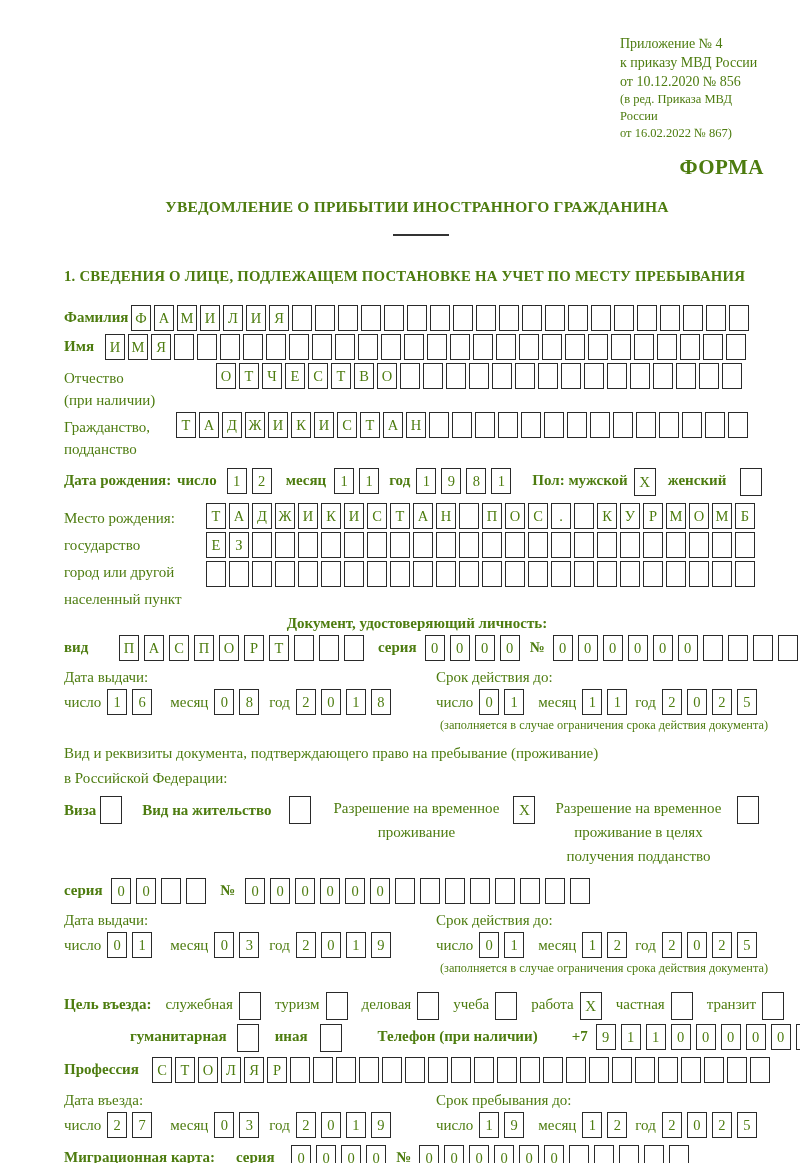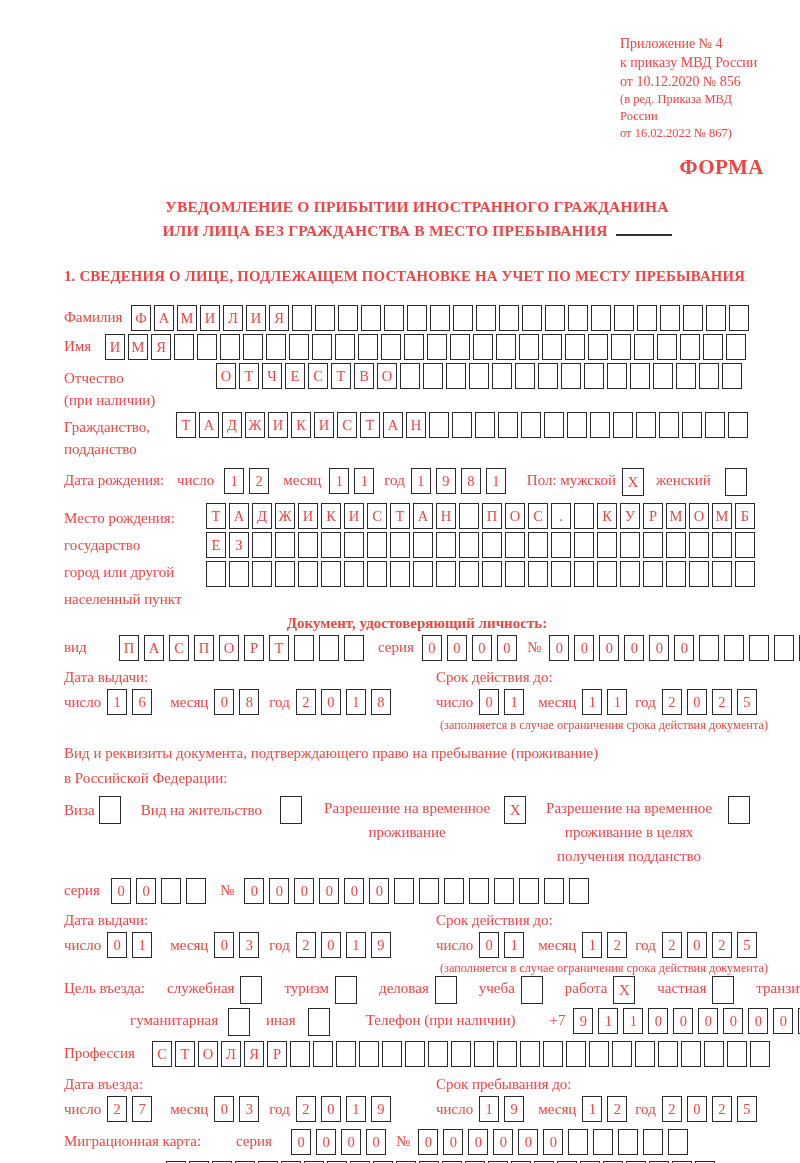--- a/index.html
+++ b/index.html
@@ -2,38 +2,38 @@
 <html lang="ru"><head>
 <meta charset="utf-8">
 <style>
   * { margin: 0; padding: 0; box-sizing: border-box; }
   html, body { background: #e9e9e9; }
   .page {
     position: relative;
     width: 800px; height: 1163px;
     margin: 0 auto;
     background: #ffffff;
-    color: #ef4444;
+    color: #4d7c0f;
     font-family: "Liberation Serif", "DejaVu Serif", serif;
     font-size: 15px;
     padding: 34px 30px 16px 64px;
     overflow: hidden;
   }
   
   .appendix { margin-left: 556px; line-height: 19px; font-size: 14px; }
   .appendix .rev { font-size: 12.5px; line-height: 17px; }
   .appendix .rev:first-of-type { margin-top: 4px; }
   .forma { text-align: right; padding-right: 6px; font-weight: bold; font-size: 21px; margin-top: 13px; letter-spacing: .5px; }
   
   .title { text-align: center; font-weight: bold; font-size: 15.5px; line-height: 24px; margin-top: 15px; letter-spacing: .2px; }
   .t-underline { display: inline-block; width: 56px; border-bottom: 2.5px solid #333; margin-left: 8px; vertical-align: baseline; }
   .sec-heading { font-weight: bold; font-size: 14.8px; margin-top: 25px; letter-spacing: .2px; }
   
   .frow { display: flex; align-items: flex-start; }
-  .lbl { flex: none; padding-top: 4px; }
+  .lbl { flex: none; padding-top: 4px; font-weight: bold; }
   .lbl2 { flex: none; line-height: 22px; padding-top: 4px; }
   .boxes { display: inline-flex; gap: 3px; flex: none; }
   .boxes.sp { gap: 5px; }
   .box {
     width: 20px; height: 26px; flex: none;
     border: 1.6px solid #2a2a2a;
     display: inline-flex; align-items: center; justify-content: center;
     font-size: 14.5px; background: #fff;
   }
   .cb {
@@ -73,21 +73,21 @@
     <div>от 10.12.2020 № 856</div>
     <div class="rev">(в ред. Приказа МВД России</div>
     <div class="rev">от 16.02.2022 № 867)</div>
   </div>
 
   <div class="forma">ФОРМА</div>
 
   <div class="title">
     <div>УВЕДОМЛЕНИЕ О ПРИБЫТИИ ИНОСТРАННОГО ГРАЖДАНИНА</div>
     <div>
-      <span>ИЛИ ЛИЦА БЕЗ ГРАЖДАНСТВА В МЕСТО ПРЕБЫВАНИЯ</span><span class="t-underline"></span>
+      <span class="t-underline"></span>
     </div>
   </div>
 
   <div class="sec-heading">1. СВЕДЕНИЯ О ЛИЦЕ, ПОДЛЕЖАЩЕМ ПОСТАНОВКЕ НА УЧЕТ ПО МЕСТУ ПРЕБЫВАНИЯ</div>
 
   <div class="frow" style="margin-top:20px">
     <span class="lbl" style="width:67px">Фамилия</span>
     <span class="boxes">
         <span class="box">Ф</span>
         <span class="box">А</span>
@@ -511,21 +511,21 @@
             <span class="box">2</span>
             <span class="box">0</span>
             <span class="box">2</span>
             <span class="box">5</span>
           </span>
       </div>
       <div class="dnote">(заполняется в случае ограничения срока действия документа)</div>
     </div>
   </div>
 
-  <div class="frow" style="margin-top:0; gap:22px">
+  <div class="frow" style="margin-top:16px; gap:14px">
     <span class="lbl">Цель въезда:</span>
     <span class="opt">
         <span class="ol">служебная</span>
         <span class="cb"></span>
       </span>
     <span class="opt">
         <span class="ol">туризм</span>
         <span class="cb"></span>
       </span>
     <span class="opt">

